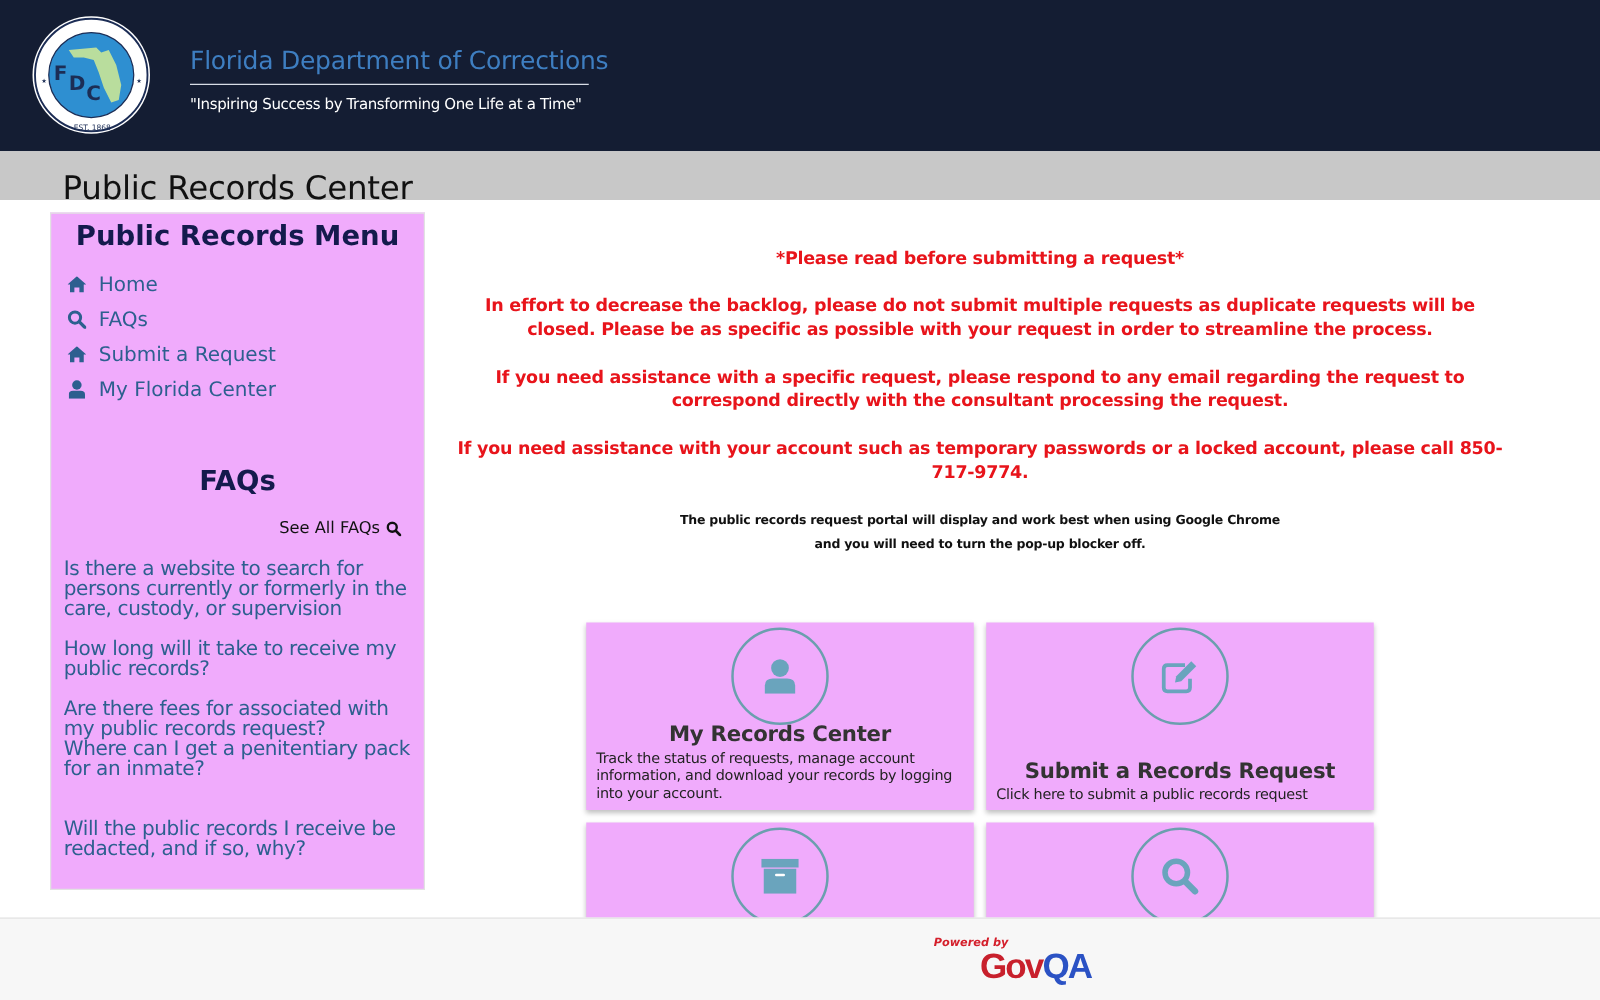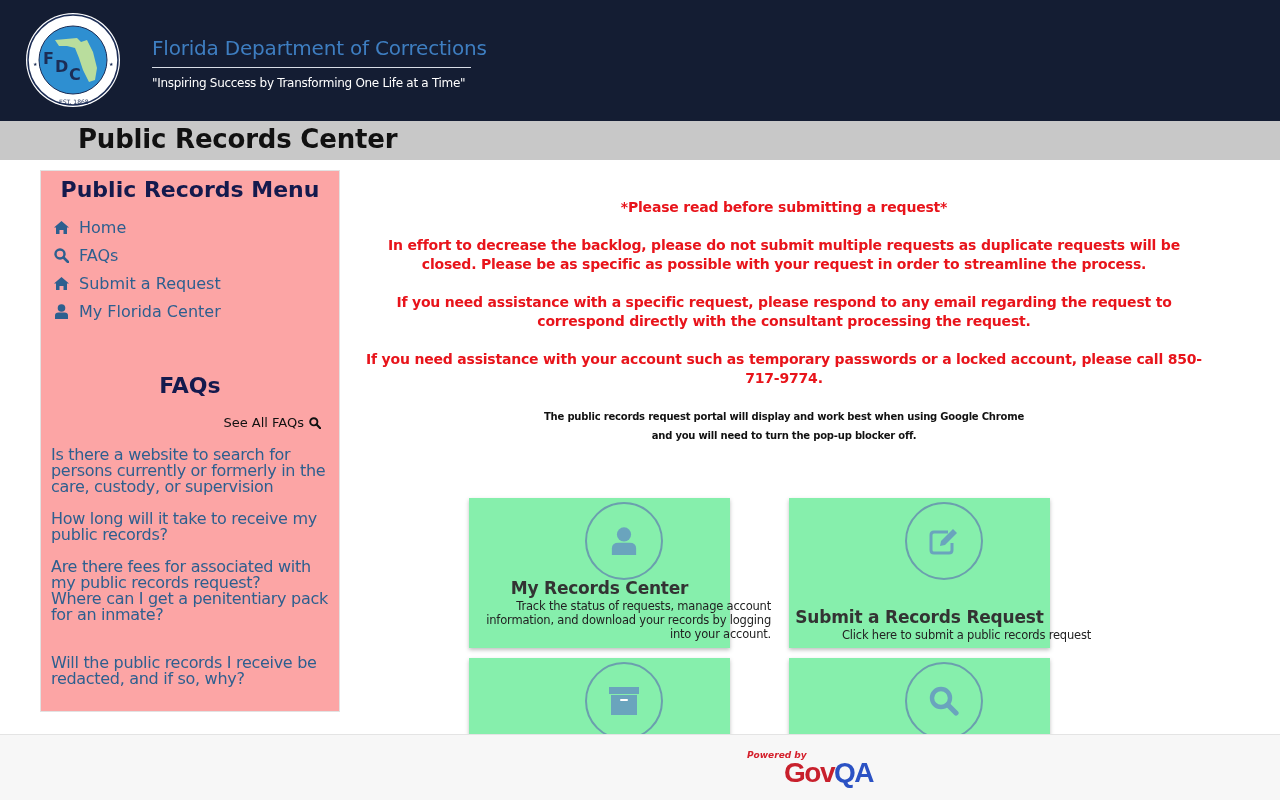--- a/index.html
+++ b/index.html
@@ -3,38 +3,38 @@
   <meta charset="utf-8">
   <style>
     * { box-sizing: border-box; margin: 0; padding: 0; }
     html, body { width: 1280px; height: 800px; overflow: hidden; background: #ffffff; font-family: "DejaVu Sans", "Liberation Sans", sans-serif; }
     .header { position: absolute; left: 0; top: 0; width: 1280px; height: 121px; background: #141d33; }
     .logo { position: absolute; left: 25px; top: 12px; width: 96px; height: 96px; }
     .org-title { position: absolute; left: 152px; top: 36px; font-size: 20px; color: #3e7ec1; white-space: nowrap; font-family: "DejaVu Sans", sans-serif; letter-spacing: -0.2px; }
     .org-rule { position: absolute; left: 152px; top: 67px; width: 319px; height: 1px; background: #d8dde6; }
     .org-tagline { position: absolute; left: 152px; top: 76px; font-size: 12px; color: #ffffff; white-space: nowrap; letter-spacing: -0.3px; }
     .titlebar { position: absolute; left: 0; top: 121px; width: 1280px; height: 39px; background: #c8c8c8; }
-    .page-title { position: absolute; left: 50px; top: 124px; font-size: 26px; font-weight: bold; color: #111111; letter-spacing: -0.2px; margin-left: 28px; }
+    .page-title { position: absolute; left: 50px; top: 136px; font-size: 26px; font-weight: normal; color: #111111; letter-spacing: -0.2px; }
 
-    .sidebar { position: absolute; left: 40px; top: 170px; width: 300px; height: 542px; border: 1px solid #e2e2e2; background: #fca5a5; }
+    .sidebar { position: absolute; left: 40px; top: 170px; width: 300px; height: 542px; border: 1px solid #e2e2e2; background: #f0abfc; }
     .sb-heading { position: absolute; left: 0; width: 100%; text-align: center; font-size: 22px; font-weight: bold; color: #141a4d; }
     .menu-item { position: absolute; left: 12px; height: 22px; display: flex; align-items: center; cursor: pointer; justify-content: center; }
     .menu-icon { width: 16px; height: 16px; margin-right: 10px; display: inline-flex; align-items: center; justify-content: center; }
     .menu-label { font-size: 16px; color: #2d5f8f; white-space: nowrap; }
     .see-all { position: absolute; right: 18px; top: 244px; display: flex; align-items: center; font-size: 13px; color: #111; cursor: pointer; }
     .see-all svg { margin-left: 5px; }
     .faq-link { position: absolute; left: 10px; width: 285px; font-size: 16px; line-height: 16px; color: #2d5f8f; cursor: pointer; letter-spacing: -0.3px; }
 
     .notice { position: absolute; left: 360px; width: 848px; text-align: center; font-size: 14px; font-weight: bold; color: #e8141b; line-height: 19px; letter-spacing: -0.2px; }
     .notice-black { position: absolute; left: 460px; width: 648px; text-align: center; font-size: 10px; font-weight: bold; color: #111; line-height: 19px; letter-spacing: -0.2px; }
 
-    .card { position: absolute; width: 261px; height: 150px; background: #86efac; box-shadow: 0 2px 4px rgba(0,0,0,0.25); cursor: pointer; }
+    .card { position: absolute; width: 310px; height: 150px; background: #f0abfc; box-shadow: 0 2px 4px rgba(0,0,0,0.25); cursor: pointer; }
     .card-circle { position: absolute; left: 116px; top: 4px; width: 78px; height: 78px; border: 2px solid #6b9fae; border-radius: 50%; display: flex; align-items: center; justify-content: center; }
     .card-title { position: absolute; left: 0; width: 100%; text-align: center; font-size: 17px; font-weight: bold; color: #333; letter-spacing: -0.2px; }
-    .card-desc { position: absolute; left: 8px; width: 294px; text-align: right; font-size: 11.5px; color: #222; line-height: 14px; letter-spacing: -0.2px; }
+    .card-desc { position: absolute; left: 8px; width: 294px; text-align: left; font-size: 11.5px; color: #222; line-height: 14px; letter-spacing: -0.2px; }
 
     .footer { position: absolute; left: 0; top: 734px; width: 1280px; height: 66px; background: #f7f7f7; border-top: 1px solid #e4e4e4; }
     .powered { position: absolute; left: 747px; top: 750px; font-size: 9px; font-style: italic; font-weight: bold; color: #d41f2b; }
     .govqa { position: absolute; left: 740px; top: 757px; font-size: 28px; font-weight: bold; letter-spacing: -1.5px; font-family: "Liberation Sans", sans-serif; }
     .govqa .gov { color: #c8202c; margin-left: 44px; }
     .govqa .qa { color: #2b52c4; }
   </style>
 </head>
 <body>
 

